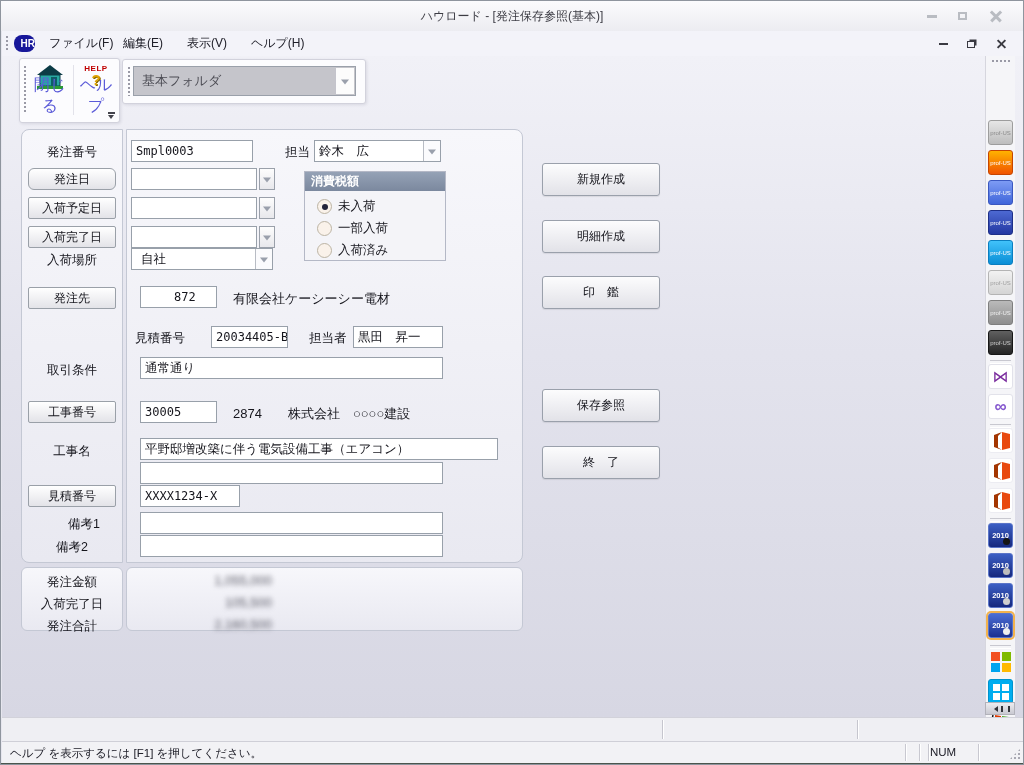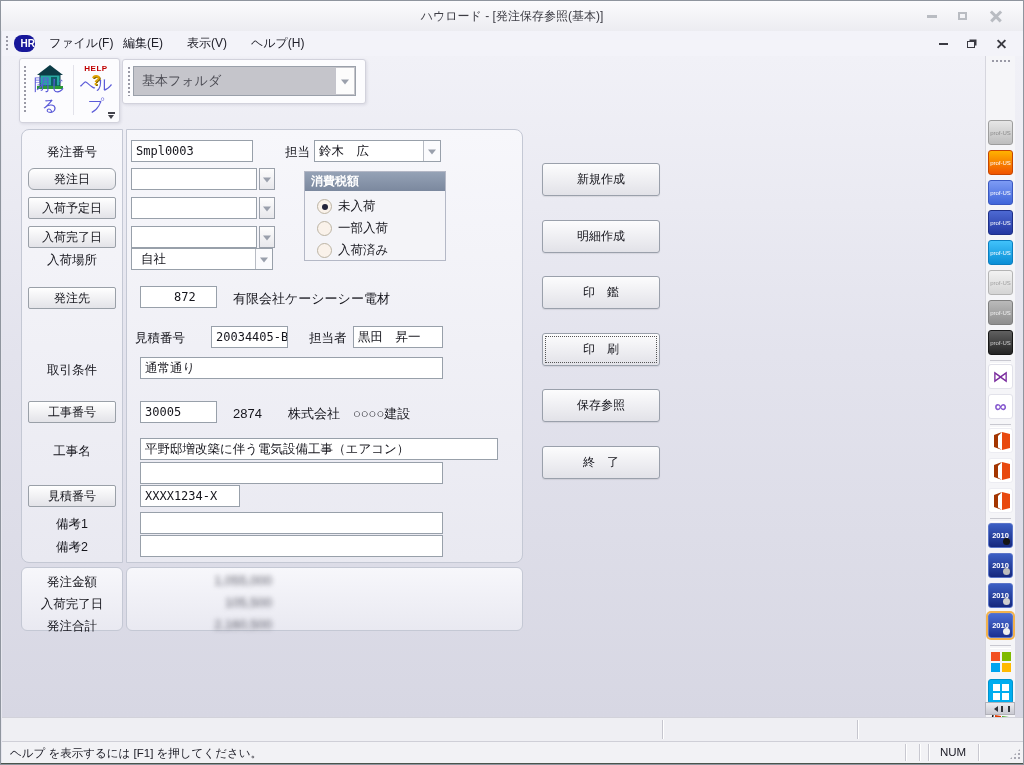--- a/index.html
+++ b/index.html
@@ -105,21 +105,21 @@
   #dock-scroll .bars{position:absolute;left:15px;top:3px;width:5px;height:6px;
         border-left:2px solid #33333a;border-right:2px solid #33333a;}
   
   #strip-inner{position:absolute;left:1px;top:716px;width:1022px;height:24px;background:#efeff3;
         border-top:1px solid #d2d2da;box-sizing:border-box;}
   .strip-div{position:absolute;top:2px;bottom:2px;width:1px;background:#c6c6ce;box-shadow:1px 0 0 #fff;}
   #statusbar{position:absolute;left:1px;top:740px;width:1022px;height:22px;background:#f2f2f5;
         border-top:1px solid #cfcfd7;box-sizing:border-box;font-size:11.5px;color:#20202a;}
   #statusbar .help{position:absolute;left:8px;top:4px;}
   .sb-div{position:absolute;top:2px;bottom:2px;width:1px;background:#c8c8d0;box-shadow:1px 0 0 #fff;}
-  #sb-num{position:absolute;left:928px;top:4px;width:46px;text-align:center;}
+  #sb-num{position:absolute;left:928px;top:4px;width:46px;text-align:left;}
   .grip-corner{position:absolute;right:3px;bottom:3px;width:12px;height:12px;
         background-image:radial-gradient(#a8a8b2 40%,transparent 42%);background-size:4px 4px;
         clip-path:polygon(100% 0,100% 100%,0 100%);}
   #bottomline{position:absolute;left:0;top:762px;width:1024px;height:3px;background:#4b554d;}
 </style>
 </head>
 <body>
 
 <div id="app">
 
@@ -194,21 +194,21 @@
   <div class="col-label" style="top:143px;">発注番号</div>
   <button class="lbtn" style="top:167px;border-radius:6px;">発注日</button>
   <button class="lbtn" style="top:196px;">入荷予定日</button>
   <button class="lbtn" style="top:225px;">入荷完了日</button>
   <div class="col-label" style="top:251px;">入荷場所</div>
   <button class="lbtn" style="top:286px;">発注先</button>
   <div class="col-label" style="top:361px;">取引条件</div>
   <button class="lbtn" style="top:400px;">工事番号</button>
   <div class="col-label" style="top:442px;">工事名</div>
   <button class="lbtn" style="top:484px;">見積番号</button>
-  <div class="col-label" style="top:515px;">備考1</div>
+  <div class="col-label" style="top:515px;padding-left:12px;">備考1</div>
   <div class="col-label" style="top:538px;">備考2</div>
 
   <div class="fld mono" style="left:130px;top:139px;width:122px;">Smpl0003</div>
   <div class="flabel" style="left:284px;top:143px;">担当</div>
   <div class="fld combo" style="left:313px;top:139px;width:127px;">
     <span>鈴木　広</span>
     <span class="arr">
         <i class="tri"></i>
       </span>
   </div>
@@ -268,21 +268,20 @@
   <div class="col-label" style="top:573px;">発注金額</div>
   <div class="col-label" style="top:595px;">入荷完了日</div>
   <div class="col-label" style="top:617px;">発注合計</div>
   <div class="tot-val" style="top:572px;">1,055,000</div>
   <div class="tot-val" style="top:594px;">105,500</div>
   <div class="tot-val" style="top:616px;">2,160,500</div>
 
   <div class="abtn-slot" style="top:162px;"><button class="abtn">新規作成</button></div>
   <div class="abtn-slot" style="top:219px;"><button class="abtn">明細作成</button></div>
   <div class="abtn-slot" style="top:275px;"><button class="abtn">印　鑑</button></div>
-  <div class="abtn-slot" style="top:332px;"><button class="abtn focus">印　刷</button></div>
   <div class="abtn-slot" style="top:388px;"><button class="abtn">保存参照</button></div>
   <div class="abtn-slot" style="top:445px;"><button class="abtn">終　了</button></div>
 
   <div id="dock">
     <span class="dock-grip"></span>
     <div class="dock-slot" style="top:64px;">
         <div class="dkic" style="background:linear-gradient(#e6e6e6,#bdbdbd);color:#8b8b8b;border:1px solid #9d9d9d">prof-US</div>
       </div>
     <div class="dock-slot" style="top:94px;">
         <div class="dkic" style="background:linear-gradient(#ffb200,#f05400);color:#fff;border:1px solid #c64500">prof-US</div>

